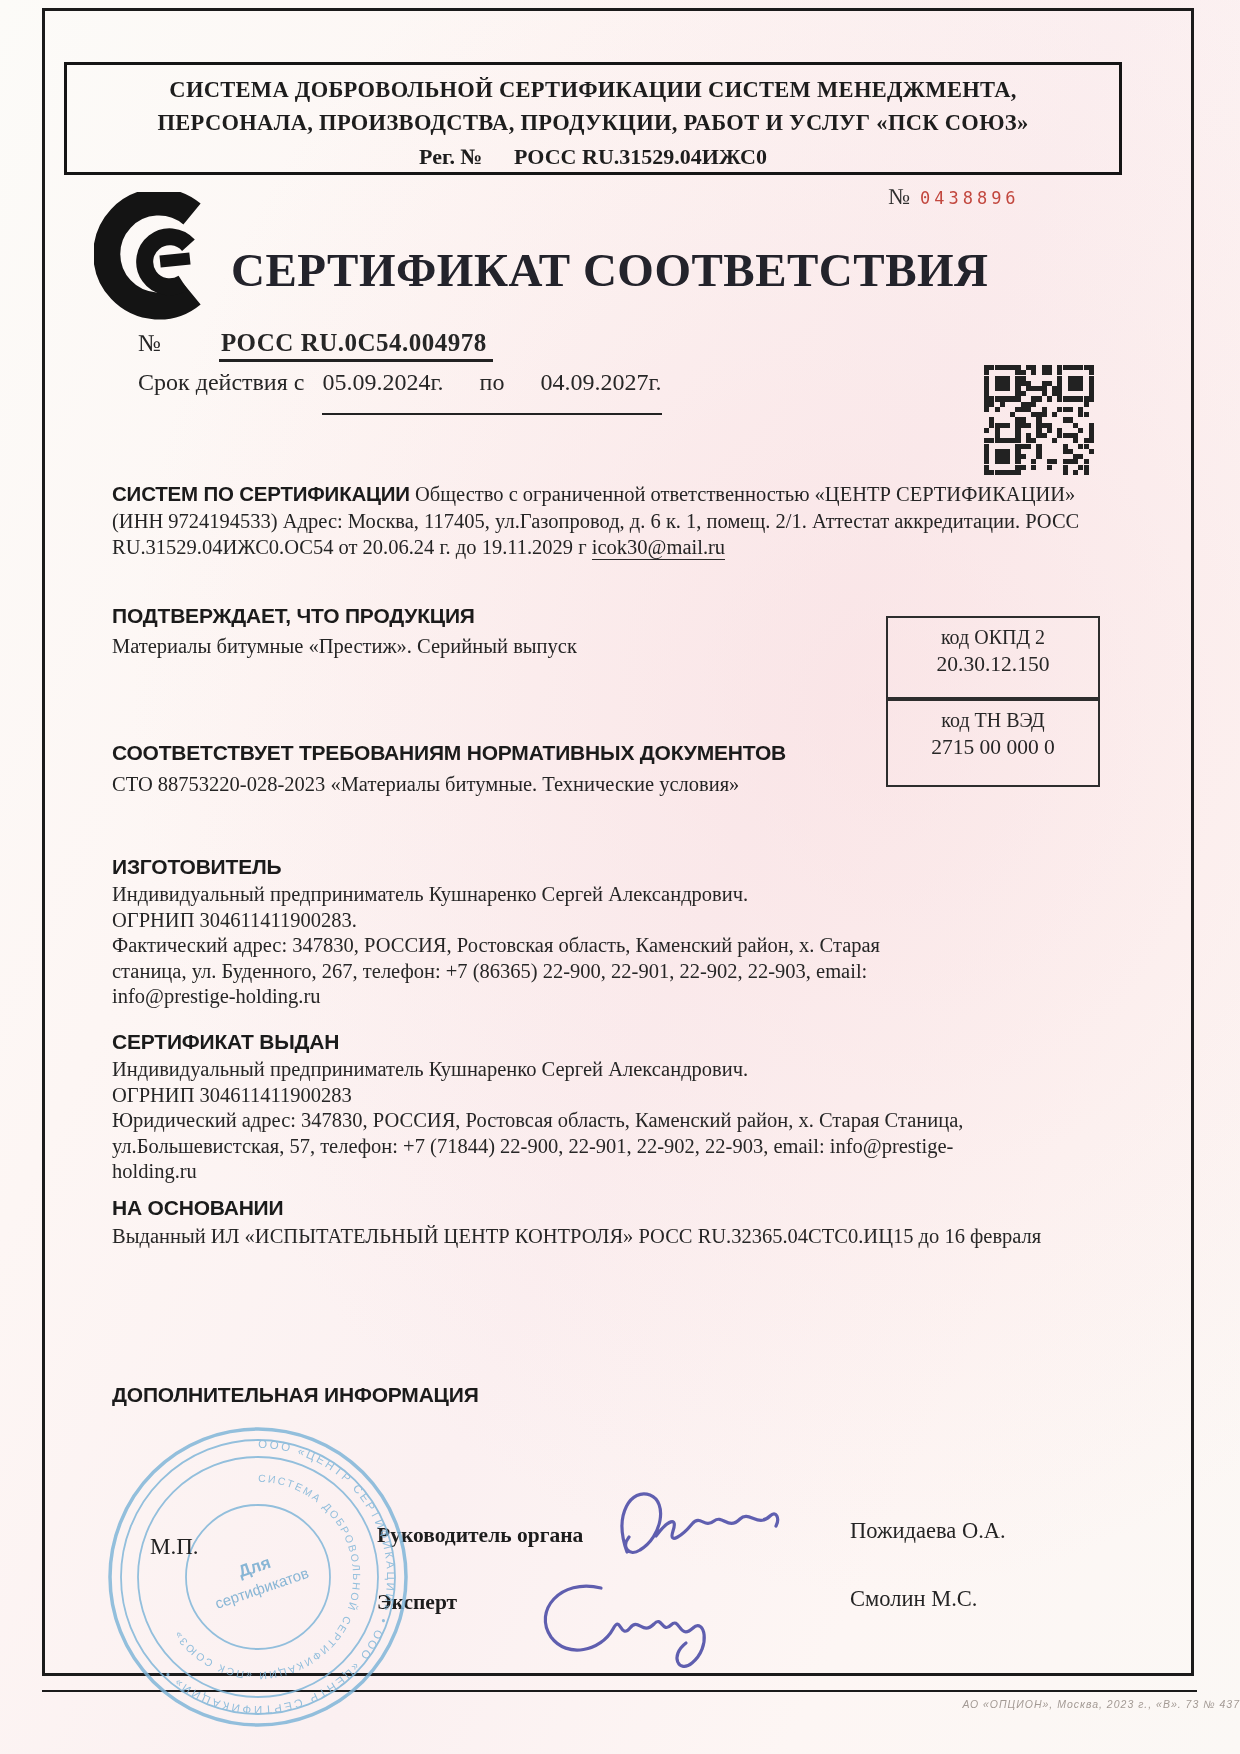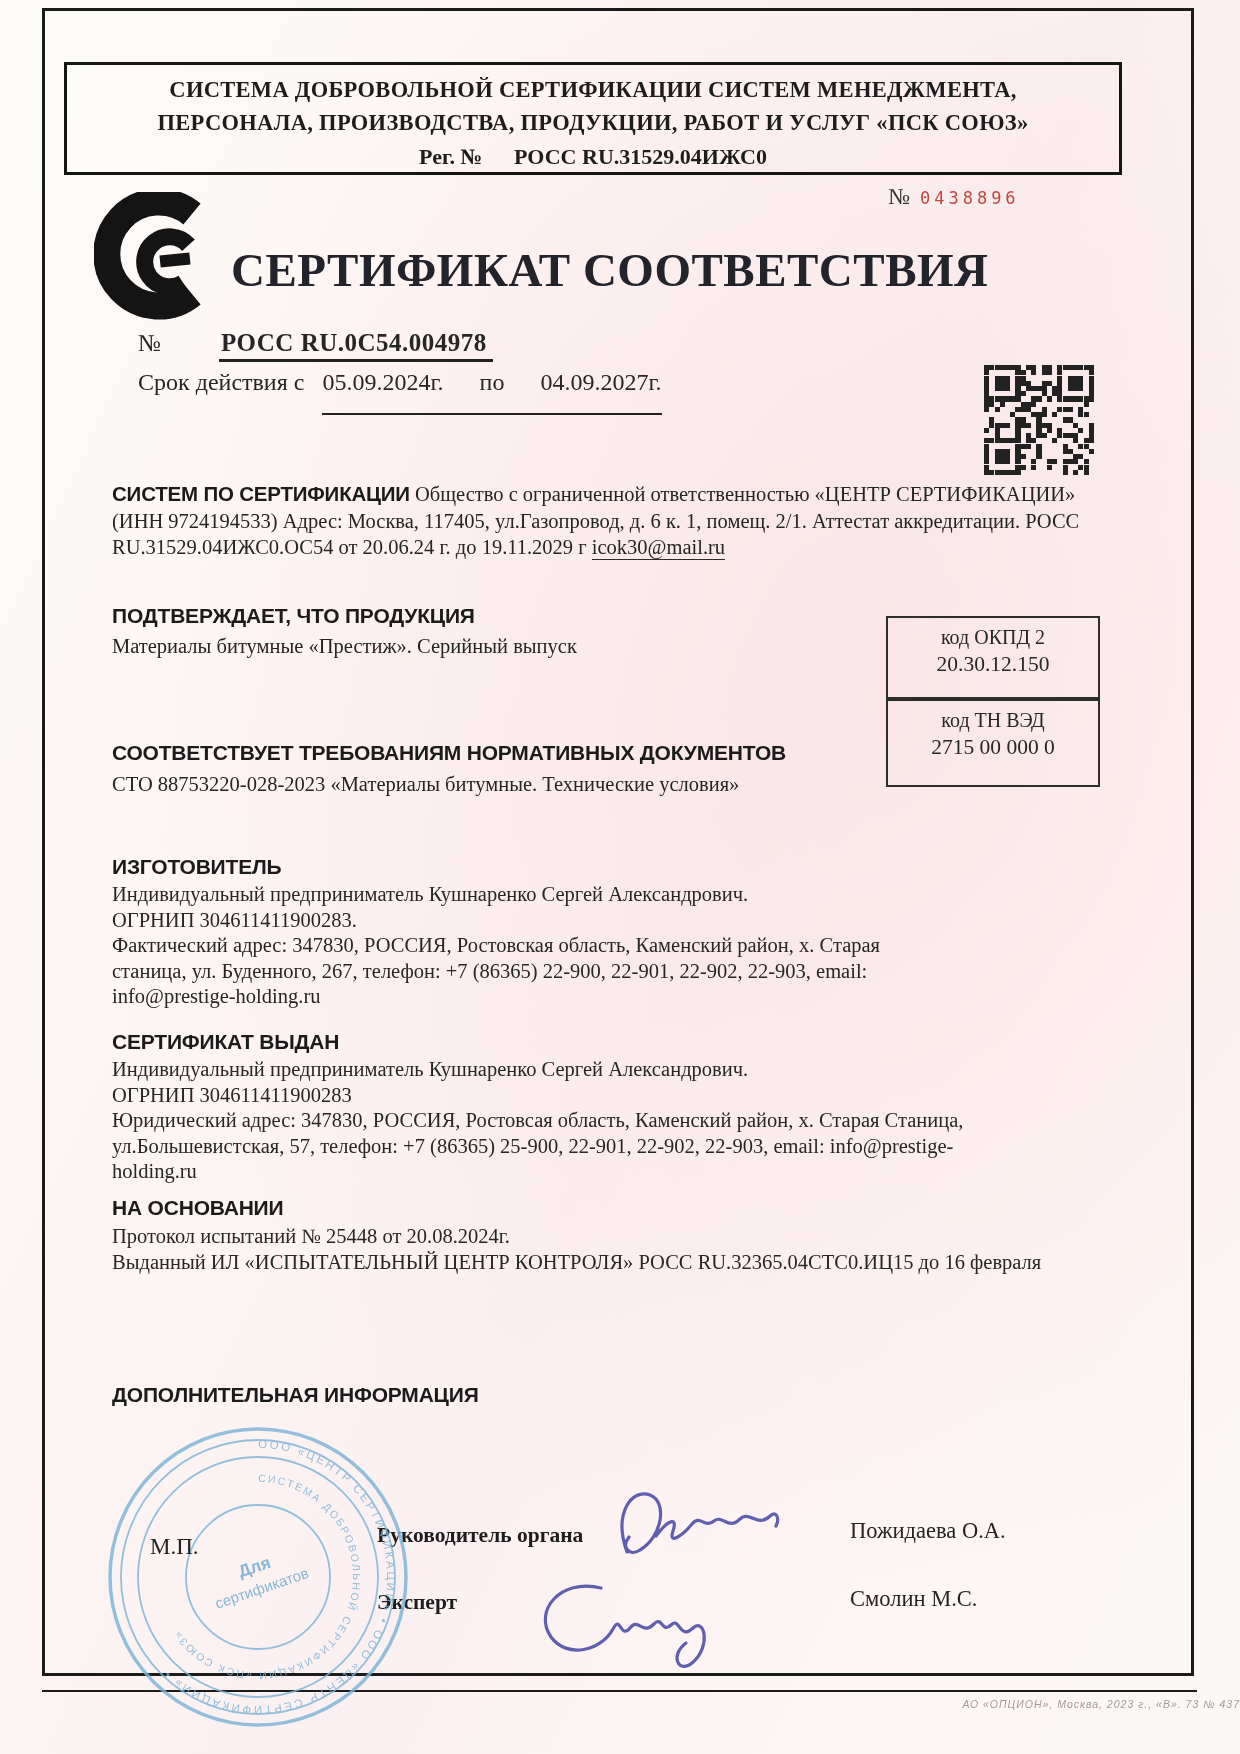--- a/index.html
+++ b/index.html
@@ -350,27 +350,26 @@
   <div>Фактический адрес: 347830, РОССИЯ, Ростовская область, Каменский район, х. Старая</div>
   <div>станица, ул. Буденного, 267, телефон: +7 (86365) 22-900, 22-901, 22-902, 22-903, email:</div>
   <div>info@prestige-holding.ru</div>
 </div>
 
 <div class="abs sec-label" style="left:112px;top:1030px;">СЕРТИФИКАТ ВЫДАН</div>
 <div class="abs lines" style="left:112px;top:1057px;">
   <div>Индивидуальный предприниматель Кушнаренко Сергей Александрович.</div>
   <div>ОГРНИП 304611411900283</div>
   <div>Юридический адрес: 347830, РОССИЯ, Ростовсая область, Каменский район, х. Старая Станица,</div>
-  <div>ул.Большевистская, 57, телефон: +7 (86365) 25-900, 22-901, 22-902, 22-903, email: info@prestige-</div>
+  <div>ул.Большевистская, 57, телефон: +7 (71844) 22-900, 22-901, 22-902, 22-903, email: info@prestige-</div>
   <div>holding.ru</div>
 </div>
 
 <div class="abs sec-label" style="left:112px;top:1196px;">НА ОСНОВАНИИ</div>
 <div class="abs lines wide" style="left:112px;top:1223px;">
-  <div>Протокол испытаний № 25448 от 20.08.2024г.</div>
   <div>Выданный ИЛ «ИСПЫТАТЕЛЬНЫЙ ЦЕНТР КОНТРОЛЯ» РОСС RU.32365.04СТС0.ИЦ15 до 16 февраля</div>
 </div>
 
 <div class="abs sec-label" style="left:112px;top:1383px;">ДОПОЛНИТЕЛЬНАЯ ИНФОРМАЦИЯ</div>
 
 <svg class="abs stamp" viewBox="0 0 310 310" aria-hidden="true">
   <defs>
     <path id="ringO" d="M155,26 a129,129 0 1,1 -0.01,0"></path>
     <path id="ringI" d="M155,60 a95,95 0 1,1 -0.01,0"></path>
   </defs>

